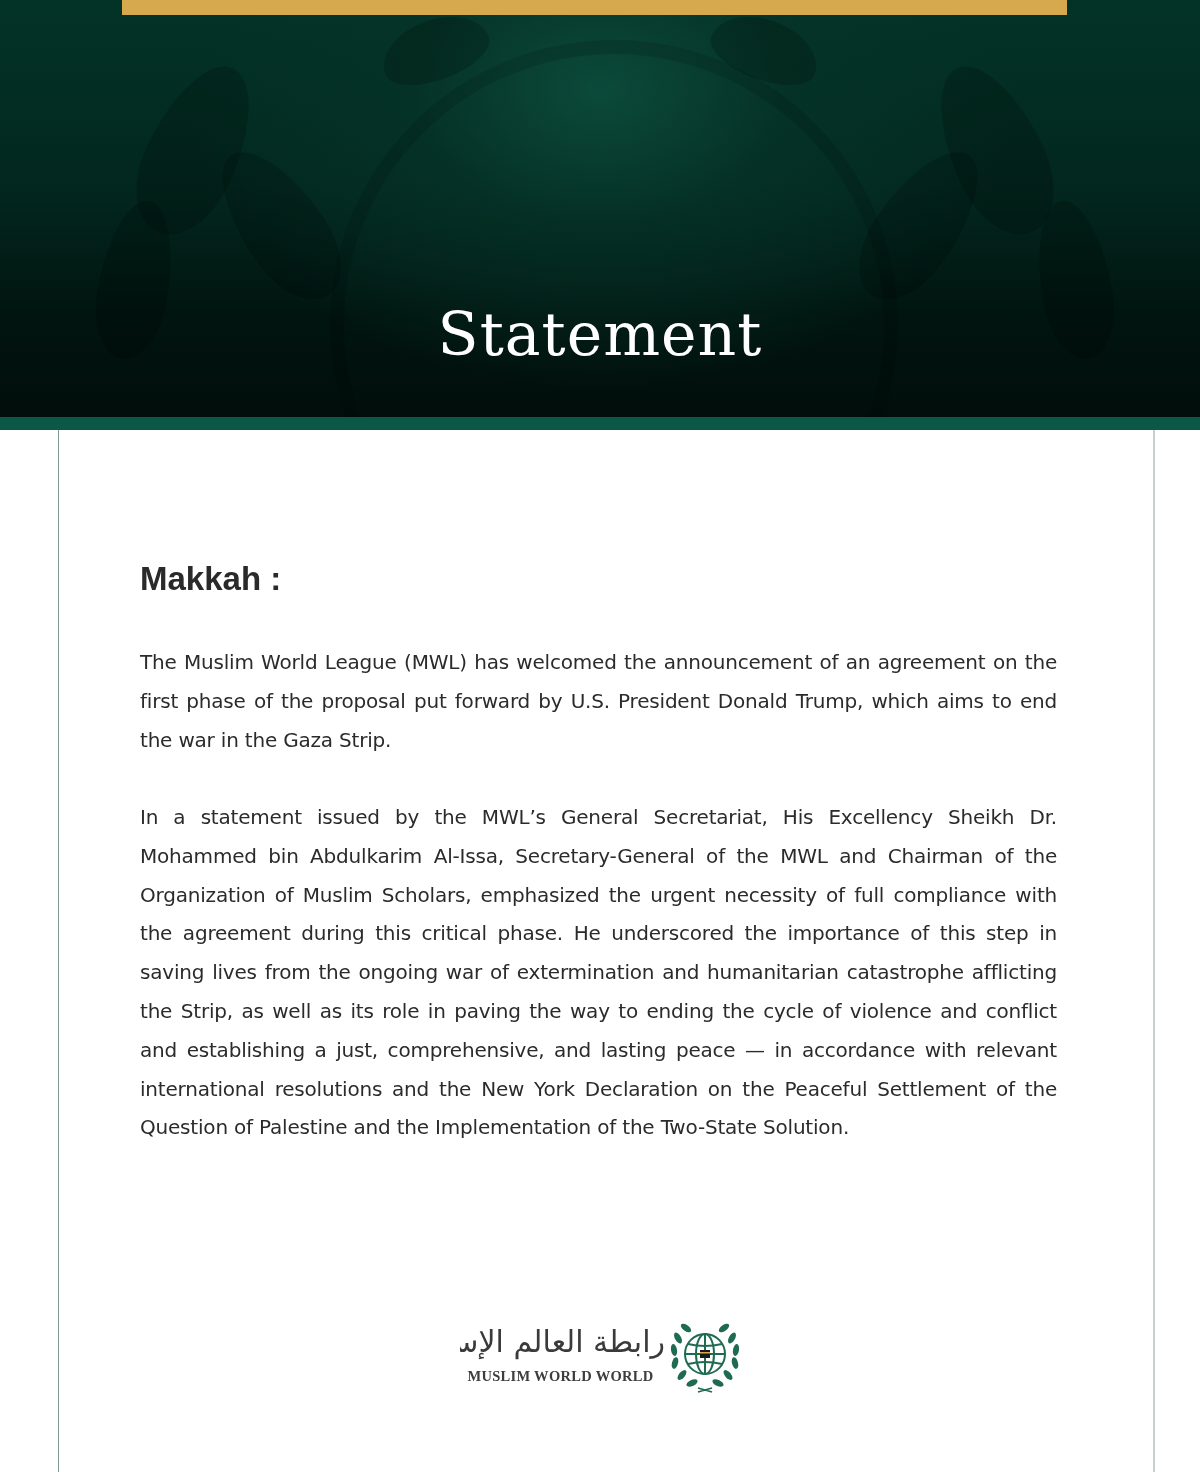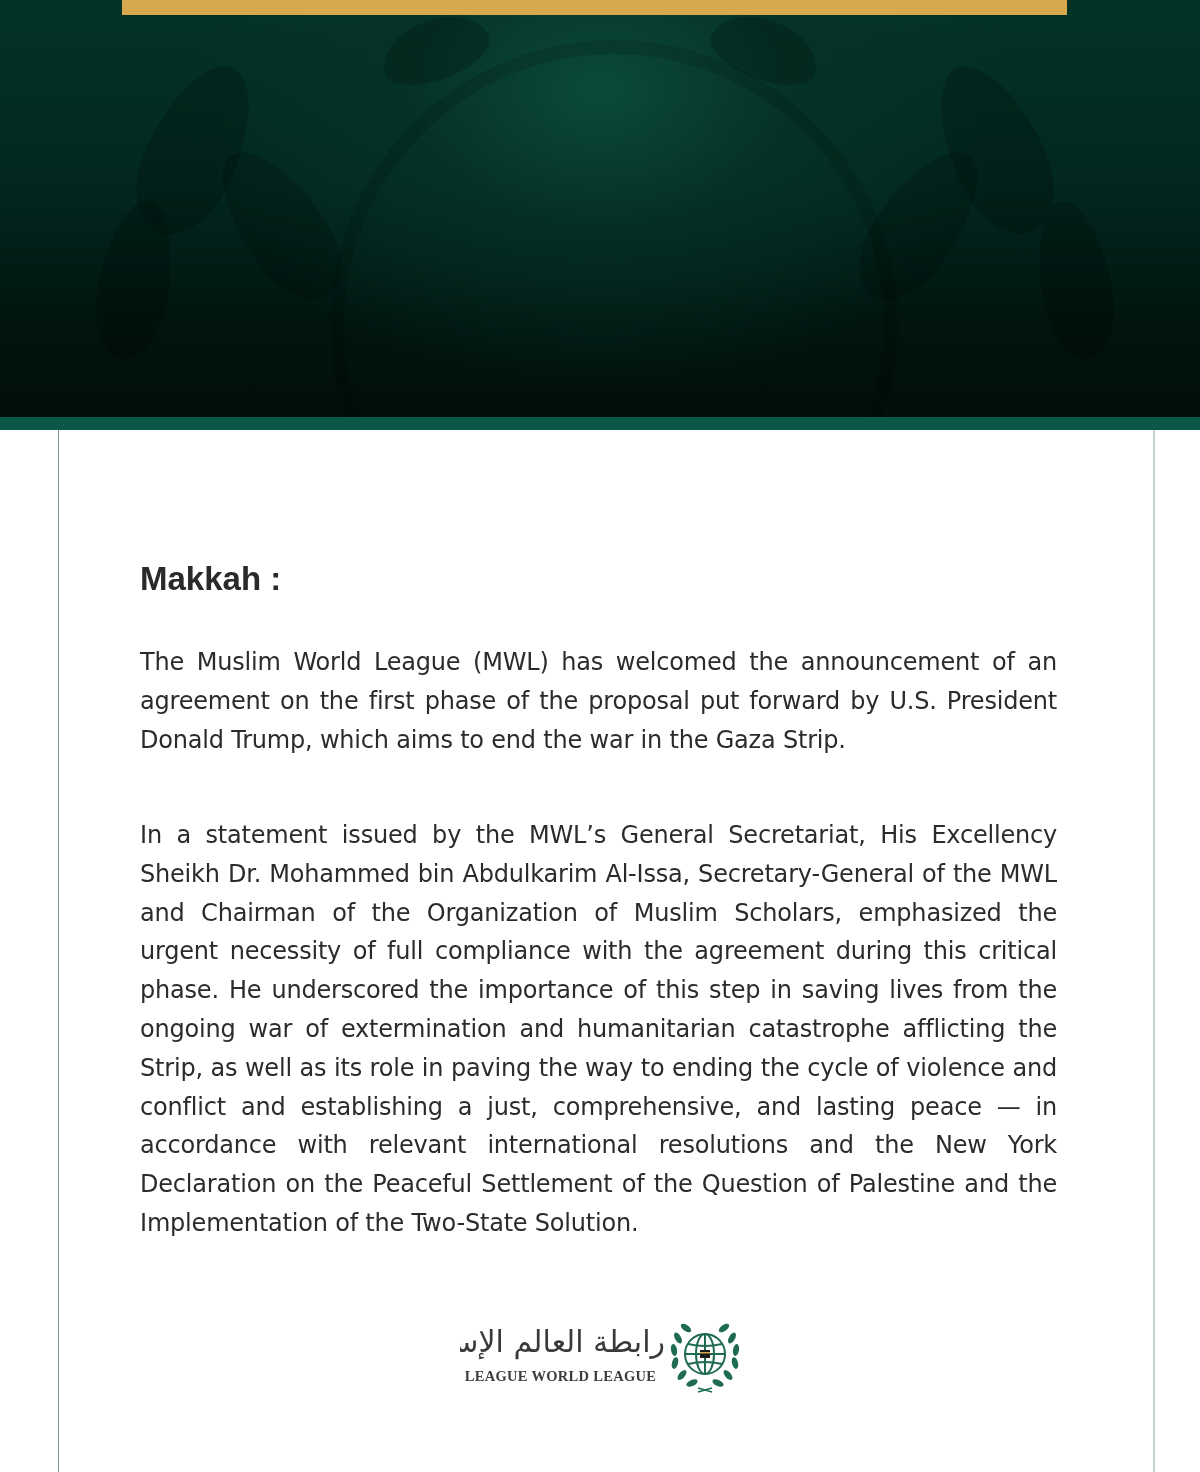--- a/index.html
+++ b/index.html
@@ -20,25 +20,25 @@
   }
   .teal-band { position:absolute; left:0; top:417px; width:1200px; height:13px; background:#0b5849; }
   .frame-left { position:absolute; left:58px; top:430px; width:1px; height:1042px; background:#7d9990; }
   .frame-right { position:absolute; left:1153px; top:430px; width:2px; height:1042px; background:#c5d2cd; }
   .dateline {
     position:absolute; left:140px; top:560px;
     font-family:Liberation Sans, sans-serif; font-weight:bold; font-size:33px; color:#2a2a2a;
   }
   .para {
     position:absolute; left:140px; width:917px;
-    font-family:"DejaVu Sans", sans-serif; font-size:24px; line-height:38.8px; color:#2b2b2b;
+    font-family:"DejaVu Sans", sans-serif; font-size:20px; line-height:38.8px; color:#2b2b2b;
     text-align:justify; letter-spacing:-0.2px;
   }
   .p1 { top:643px; }
-  .p2 { top:816px; }
+  .p2 { top:798px; }
   .logo { position:absolute; left:458px; top:1318px; width:286px; height:80px; }
   .logo-arabic { position:absolute; left:2px; top:0; width:205px; height:48px;
     font-family:"DejaVu Sans", sans-serif; font-size:30px; color:#3a3a3a; direction:rtl; text-align:center; line-height:48px; white-space:nowrap; overflow:hidden; }
   .logo-en { position:absolute; left:0; top:50px; width:205px; text-align:center;
     font-family:"Liberation Serif", serif; font-weight:bold; font-size:14.5px; color:#3d3d3d; letter-spacing:0.3px; }
   .emblem { position:absolute; left:210px; top:0; width:74px; height:76px; }
 </style>
 </head>
 <body>
 
@@ -48,33 +48,34 @@
   <div class="leaf" style="left:150px;top:60px;width:90px;height:180px;transform:rotate(25deg);"></div>
   <div class="leaf" style="left:240px;top:140px;width:80px;height:170px;transform:rotate(-35deg);"></div>
   <div class="leaf" style="left:100px;top:200px;width:70px;height:160px;transform:rotate(10deg);"></div>
   <div class="leaf" style="left:950px;top:60px;width:90px;height:180px;transform:rotate(-25deg);"></div>
   <div class="leaf" style="left:880px;top:140px;width:80px;height:170px;transform:rotate(35deg);"></div>
   <div class="leaf" style="left:1040px;top:200px;width:70px;height:160px;transform:rotate(-10deg);"></div>
   <div class="leaf" style="left:380px;top:20px;width:110px;height:60px;transform:rotate(-20deg);"></div>
   <div class="leaf" style="left:710px;top:20px;width:110px;height:60px;transform:rotate(20deg);"></div>
 
   <div class="gold-bar"></div>
+  <div class="title">Statement</div>
 </div>
 <div class="teal-band"></div>
 
 <div class="frame-left"></div>
 <div class="frame-right"></div>
 
 <div class="dateline">Makkah :</div>
 <div class="para p1">The Muslim World League (MWL) has welcomed the announcement of an agreement on the first phase of the proposal put forward by U.S. President Donald Trump, which aims to end the war in the Gaza Strip.</div>
 <div class="para p2">In a statement issued by the MWL’s General Secretariat, His Excellency Sheikh Dr. Mohammed bin Abdulkarim Al-Issa, Secretary-General of the MWL and Chairman of the Organization of Muslim Scholars, emphasized the urgent necessity of full compliance with the agreement during this critical phase. He underscored the importance of this step in saving lives from the ongoing war of extermination and humanitarian catastrophe afflicting the Strip, as well as its role in paving the way to ending the cycle of violence and conflict and establishing a just, comprehensive, and lasting peace — in accordance with relevant international resolutions and the New York Declaration on the Peaceful Settlement of the Question of Palestine and the Implementation of the Two-State Solution.</div>
 
 <div class="logo">
   <div class="logo-arabic">رابطة العالم الإسلامي</div>
-  <div class="logo-en">LEAGUE WORLD LEAGUE</div>
+  <div class="logo-en">MUSLIM WORLD WORLD</div>
   <svg class="emblem" viewBox="0 0 74 76">
     <g fill="none" stroke="#1f6b52" stroke-width="2">
       <circle cx="37" cy="36" r="20"></circle>
       <ellipse cx="37" cy="36" rx="9" ry="20"></ellipse>
       <line x1="17" y1="36" x2="57" y2="36"></line>
       <line x1="37" y1="16" x2="37" y2="56"></line>
       <path d="M20 26 Q37 30 54 26"></path>
       <path d="M20 46 Q37 42 54 46"></path>
     </g>
     <rect x="32" y="32" width="10" height="8" fill="#1a1a1a"></rect>

